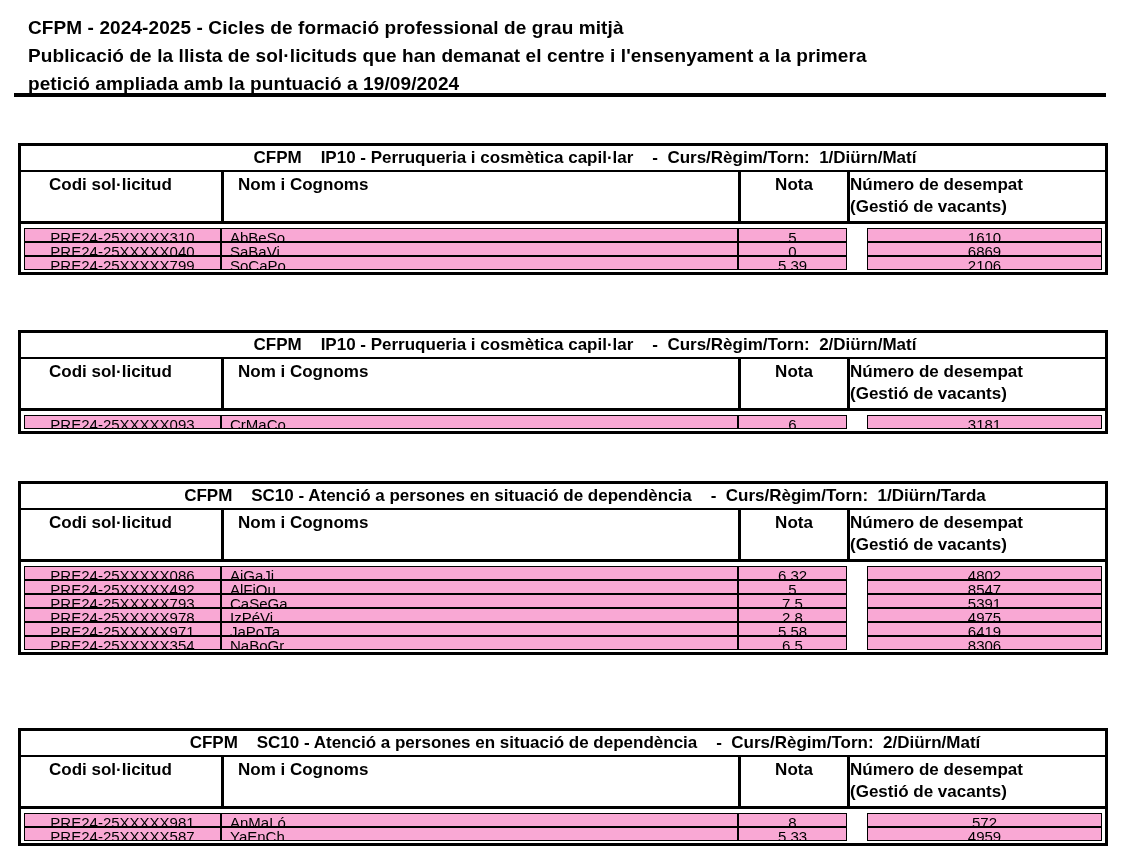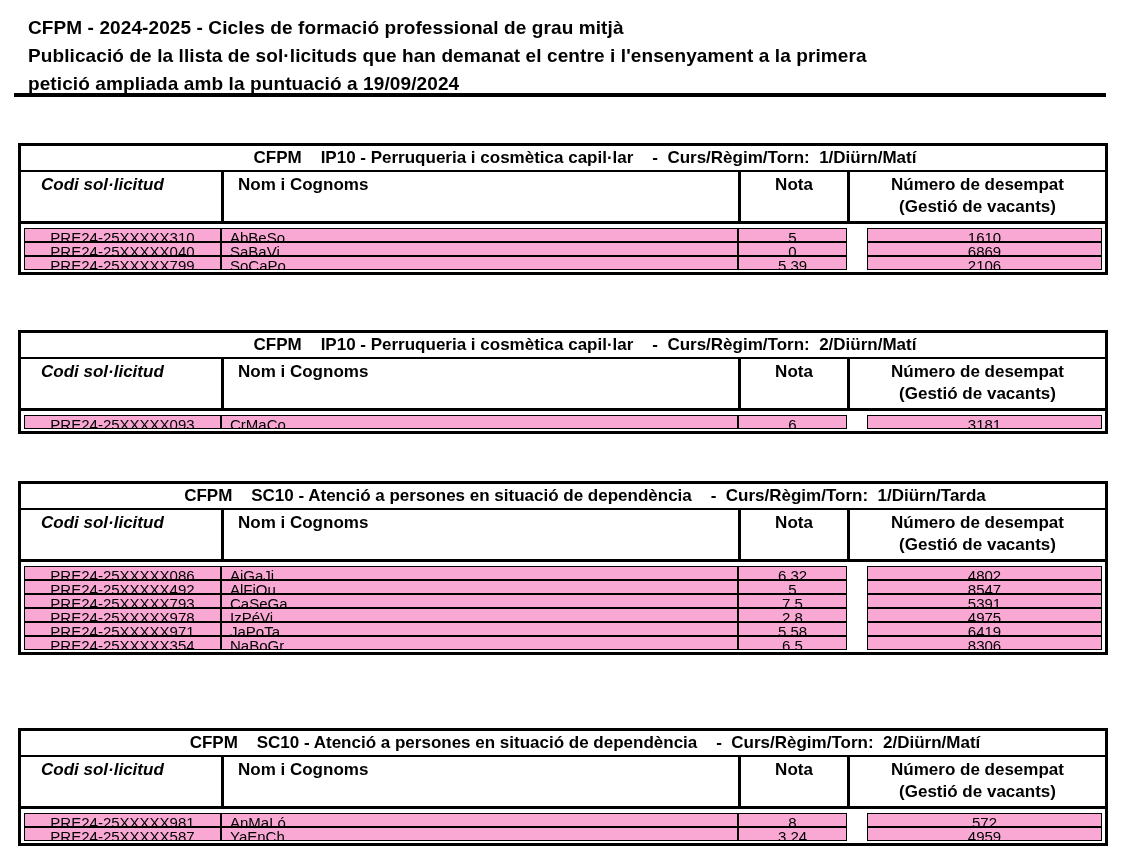--- a/index.html
+++ b/index.html
@@ -56,24 +56,24 @@
     border-bottom: 3px solid #000000;
     box-sizing: content-box;
   }
   .hc {
     font-weight: bold;
     font-size: 17px;
     line-height: 22px;
     padding-top: 2px;
     box-sizing: border-box;
   }
-  .hc.c1 { padding-left: 20px; border-right: 3px solid #000000; font-style: italic; }
+  .hc.c1 { padding-left: 28px; border-right: 3px solid #000000; }
   .hc.c2 { padding-left: 8px;  border-right: 3px solid #000000; margin-left: 6px; }
   .hc.c3 { text-align: center; border-right: 3px solid #000000; }
-  .hc.c4 { text-align: center; }
+  .hc.c4 { }
   .tbl-body {
     padding: 4px 3px 2px 3px;
   }
   .row {
     display: grid;
     grid-template-columns: 197px 517px 109px 1fr;
   }
   .dc {
     height: 14px;
     line-height: 16px;
@@ -227,18 +227,18 @@
   <div class="row">
     <div class="dc c1">PRE24-25XXXXX981</div>
     <div class="dc c2">AnMaLó</div>
     <div class="dc c3">8</div>
     <div class="dc c4">572</div>
   </div>
 
   <div class="row">
     <div class="dc c1">PRE24-25XXXXX587</div>
     <div class="dc c2">YaEnCh</div>
-    <div class="dc c3">3,24</div>
+    <div class="dc c3">5,33</div>
     <div class="dc c4">4959</div>
   </div>
 </div>
   </section>
 </main>
 
 </body></html>

